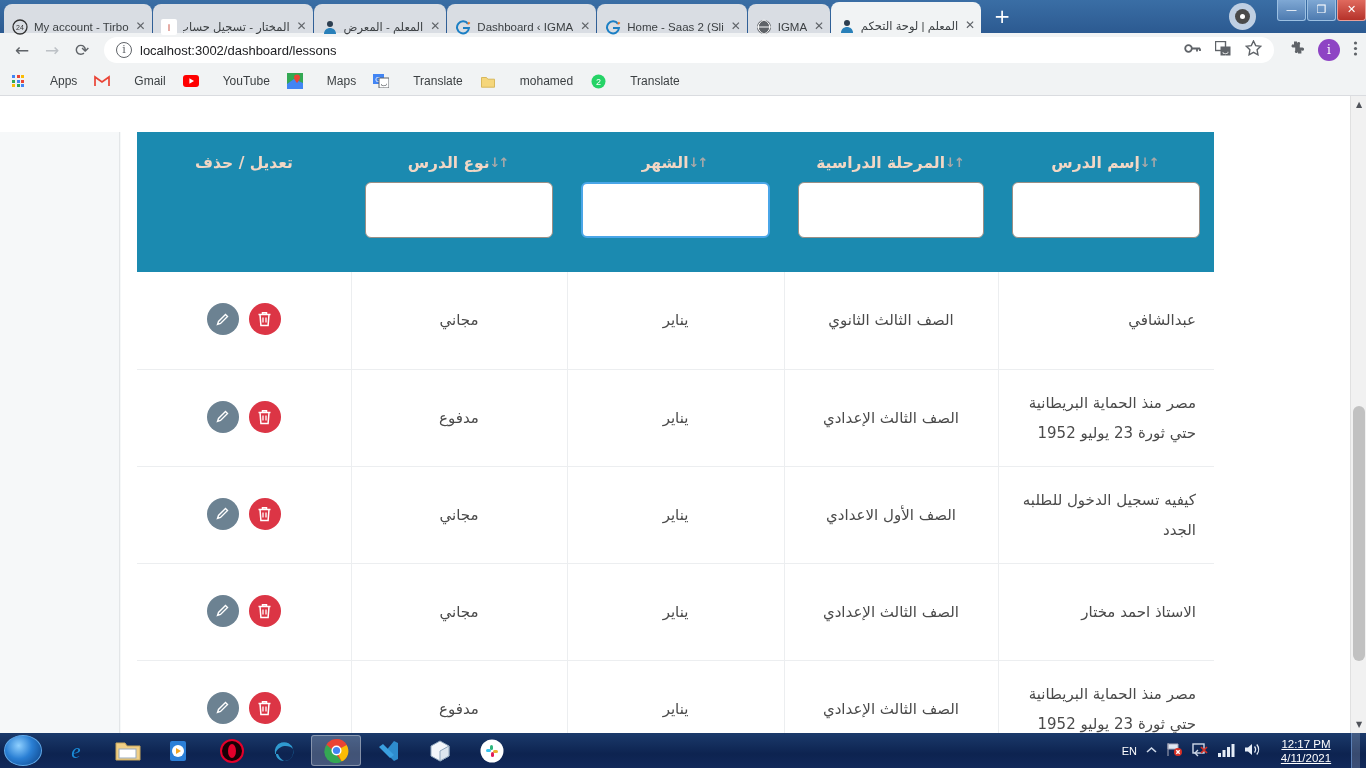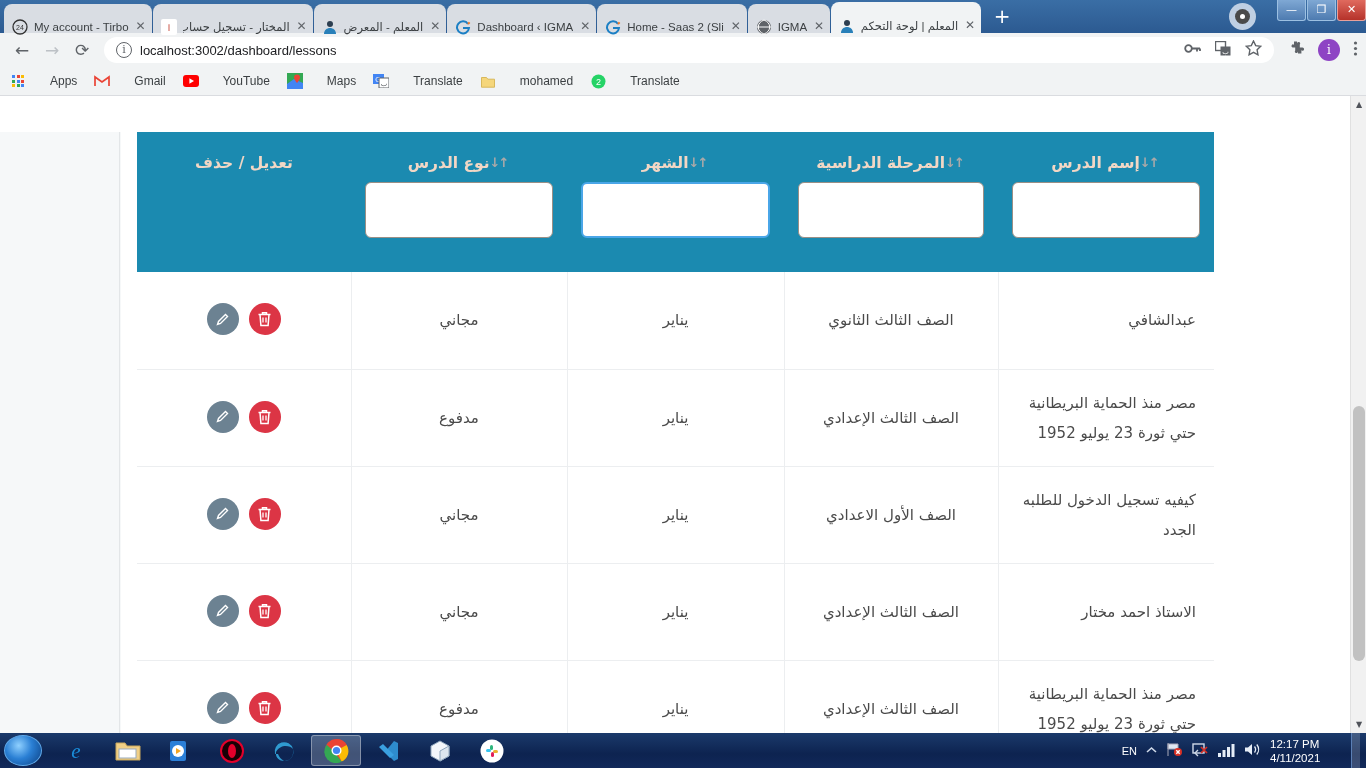--- a/index.html
+++ b/index.html
@@ -199,21 +199,21 @@
   }
   .tb-item {
     width: 50px; height: 31px; margin: 0 1px; display: flex;
     align-items: center; justify-content: center; border-radius: 3px;
   }
   .tb-item.pressed { background: rgba(255,255,255,0.22); border: 1px solid rgba(255,255,255,0.35); }
   .tray {
     position: absolute; right: 0; top: 0; height: 35px; display: flex;
     align-items: center; gap: 9px; padding-right: 6px; color: #fff; font-size: 11px;
   }
-  .tray-clock { text-align: left; line-height: 14px; font-size: 11.5px; width: 72px; }
+  .tray-clock { text-align: center; line-height: 14px; font-size: 11.5px; width: 72px; text-decoration: underline; }
   .showdesk { width: 9px; height: 35px; background: rgba(255,255,255,0.18); border-left: 1px solid #5b7fb5; }
 </style>
 </head>
 <body>
 
 <div class="browser">
 
   <div class="tabstrip">
 
     <div class="tab">

